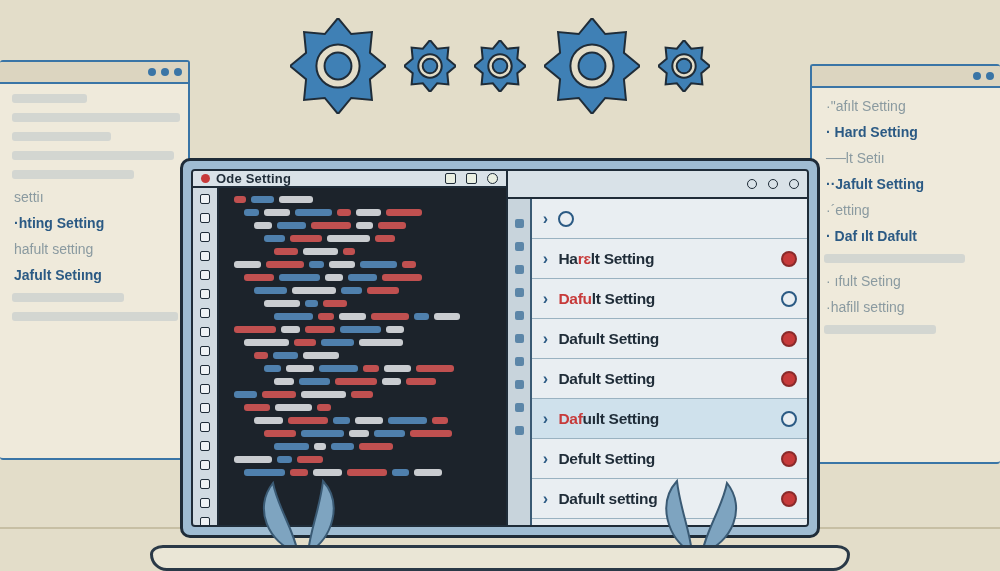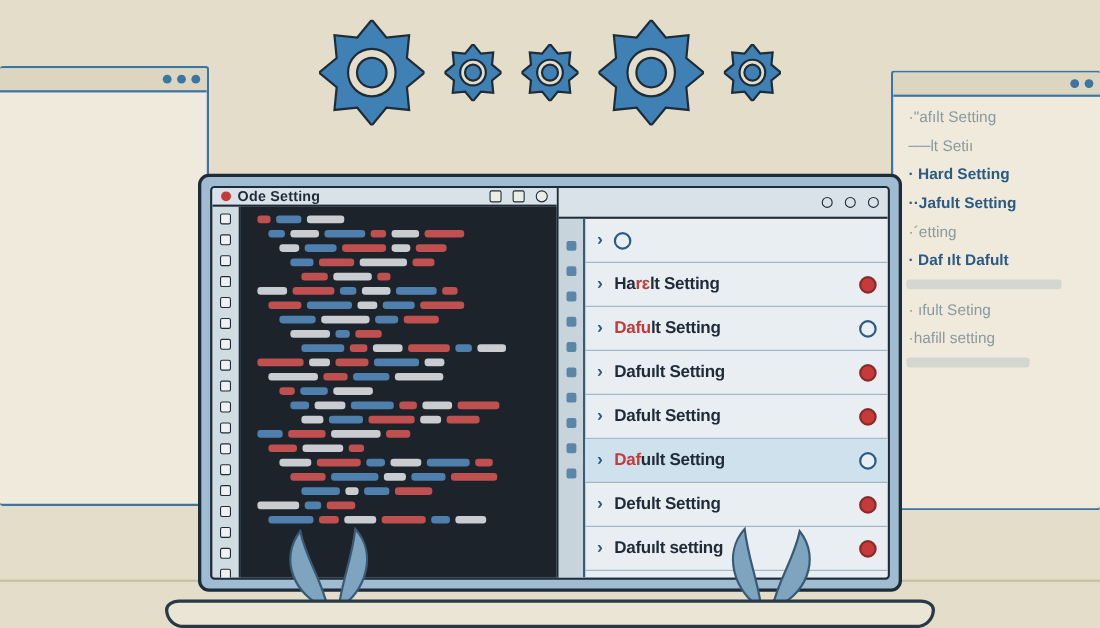--- a/index.html
+++ b/index.html
@@ -290,30 +290,43 @@
   </svg>
     </div>
   </div>
 
 <div class="bg-panel left">
   <div class="bg-panel-header">
       <span class="dot"></span>
       <span class="dot"></span>
       <span class="dot"></span>
     </div>
+  <div class="bg-panel-body">
+      <div class="scribble-line" style="width: 40%;"></div>
+      <div class="scribble-line" style="width: 89.5832%;"></div>
+      <div class="scribble-line" style="width: 52.7771%;"></div>
+      <div class="scribble-line" style="width: 86.2907%;"></div>
+      <div class="scribble-line" style="width: 64.7057%;"></div>
+      <div class="label-line quiet">settiı</div>
+      <div class="label-line">·hting Setting</div>
+      <div class="label-line quiet">hafult setting</div>
+      <div class="label-line">Jafult Setiıng</div>
+      <div class="scribble-line" style="width: 59.837%;"></div>
+      <div class="scribble-line" style="width: 88.0699%;"></div>
+    </div>
 </div>
 <div class="bg-panel right">
   <div class="bg-panel-header">
       <span class="dot"></span>
       <span class="dot"></span>
     </div>
   <div class="bg-panel-body">
       <div class="label-line quiet">·"afılt Setting</div>
+      <div class="label-line">· Hard  Setting</div>
       <div class="label-line quiet">──lt Setiı</div>
-      <div class="label-line">· Hard  Setting</div>
       <div class="label-line">··Jafult Setting</div>
       <div class="label-line quiet">·´etting</div>
       <div class="label-line">· Daf ılt Dafult</div>
       <div class="scribble-line" style="width: 74.9937%;"></div>
       <div class="label-line quiet">· ıfult Seting</div>
       <div class="label-line quiet">·hafill setting</div>
       <div class="scribble-line" style="width: 59.837%;"></div>
     </div>
 </div>
 

